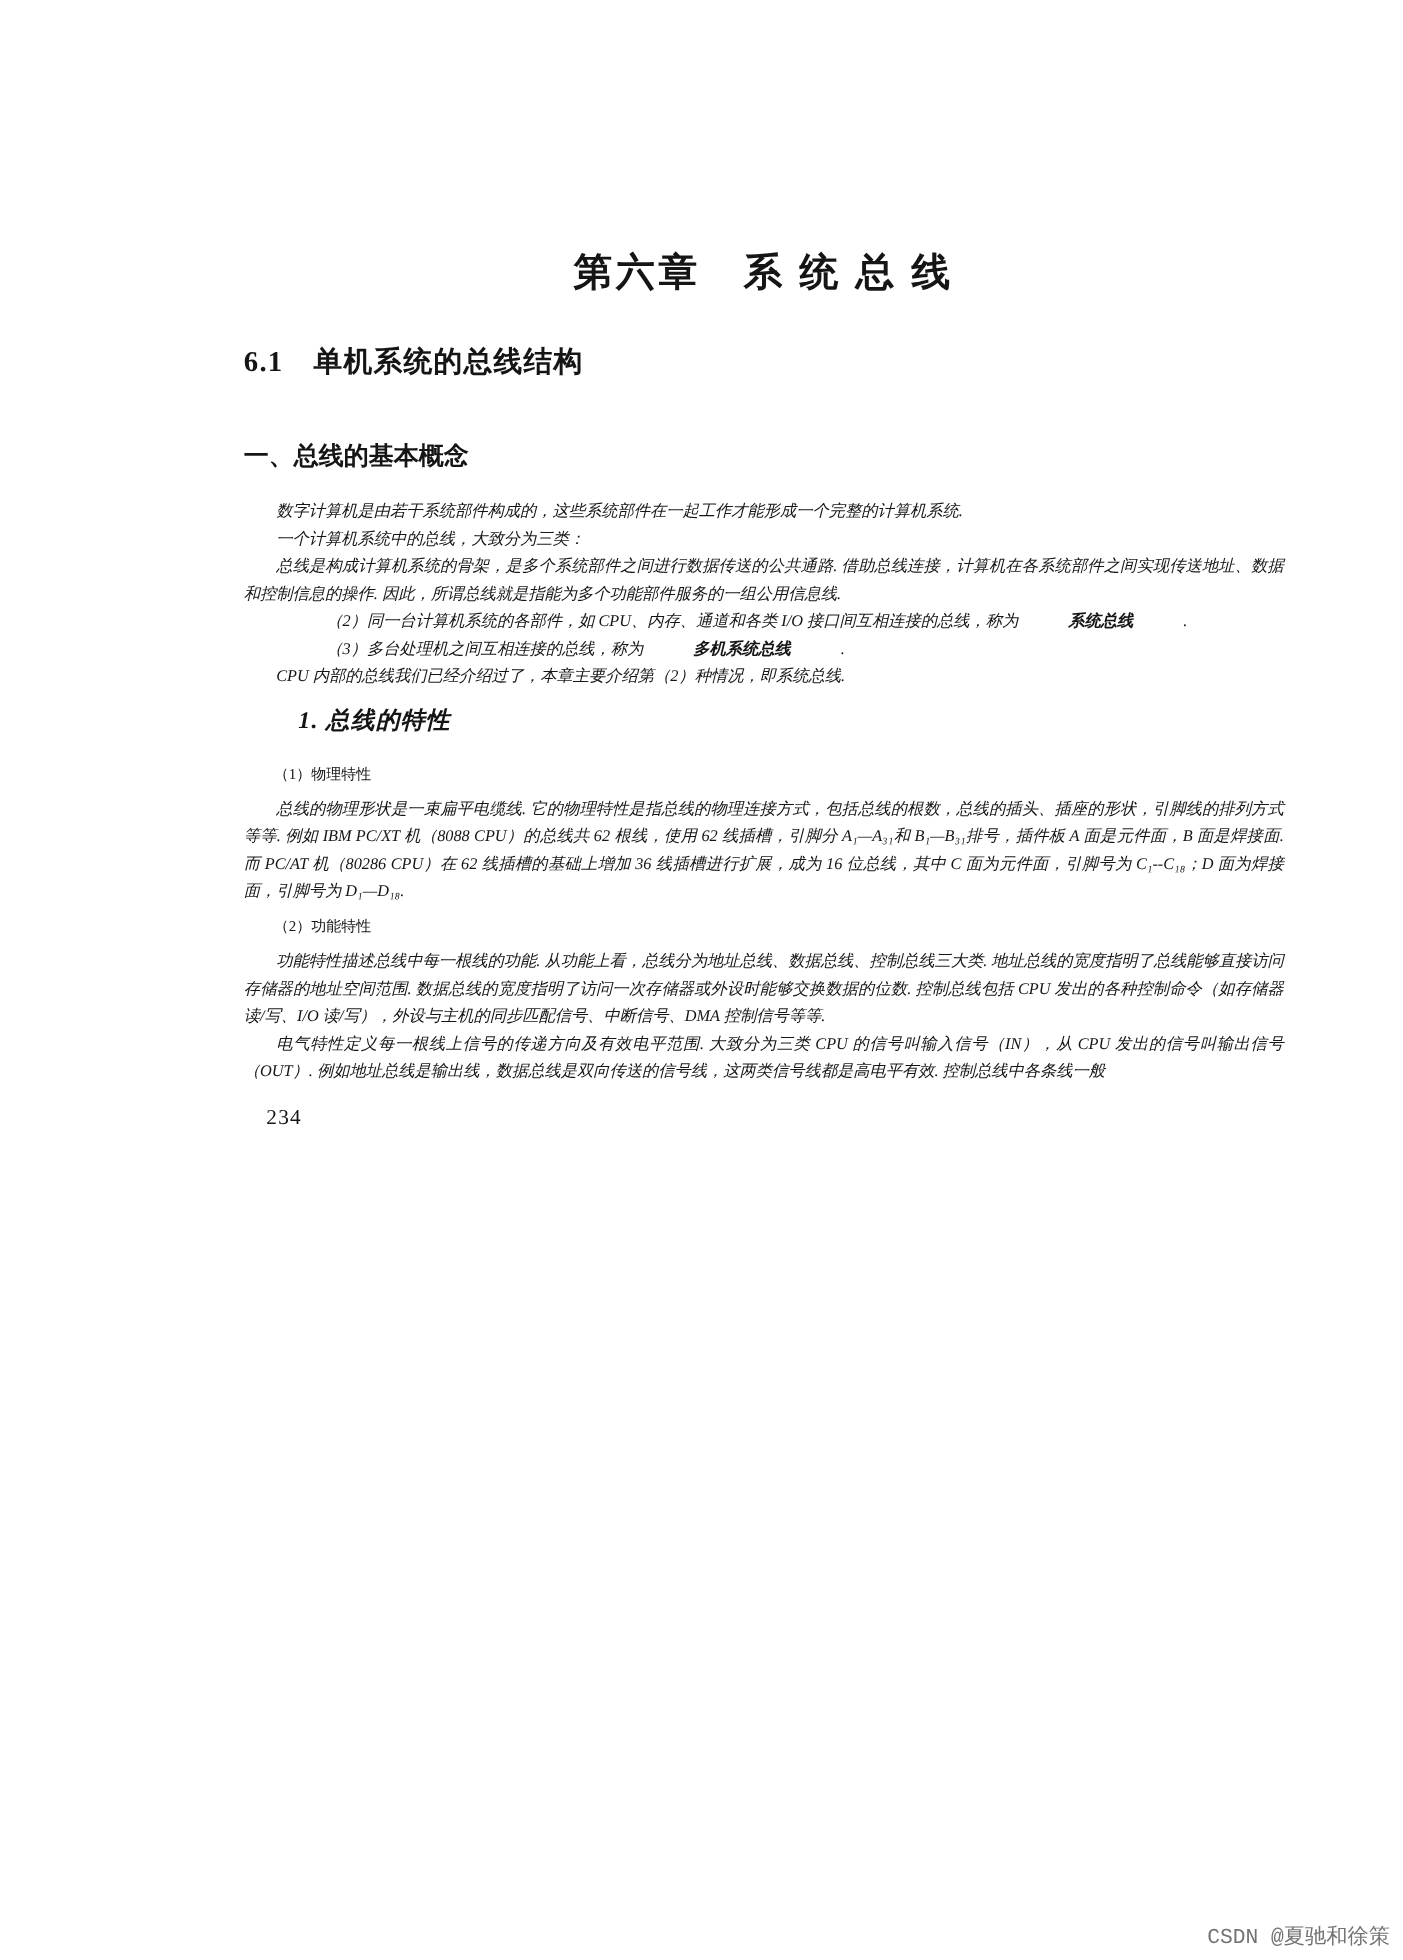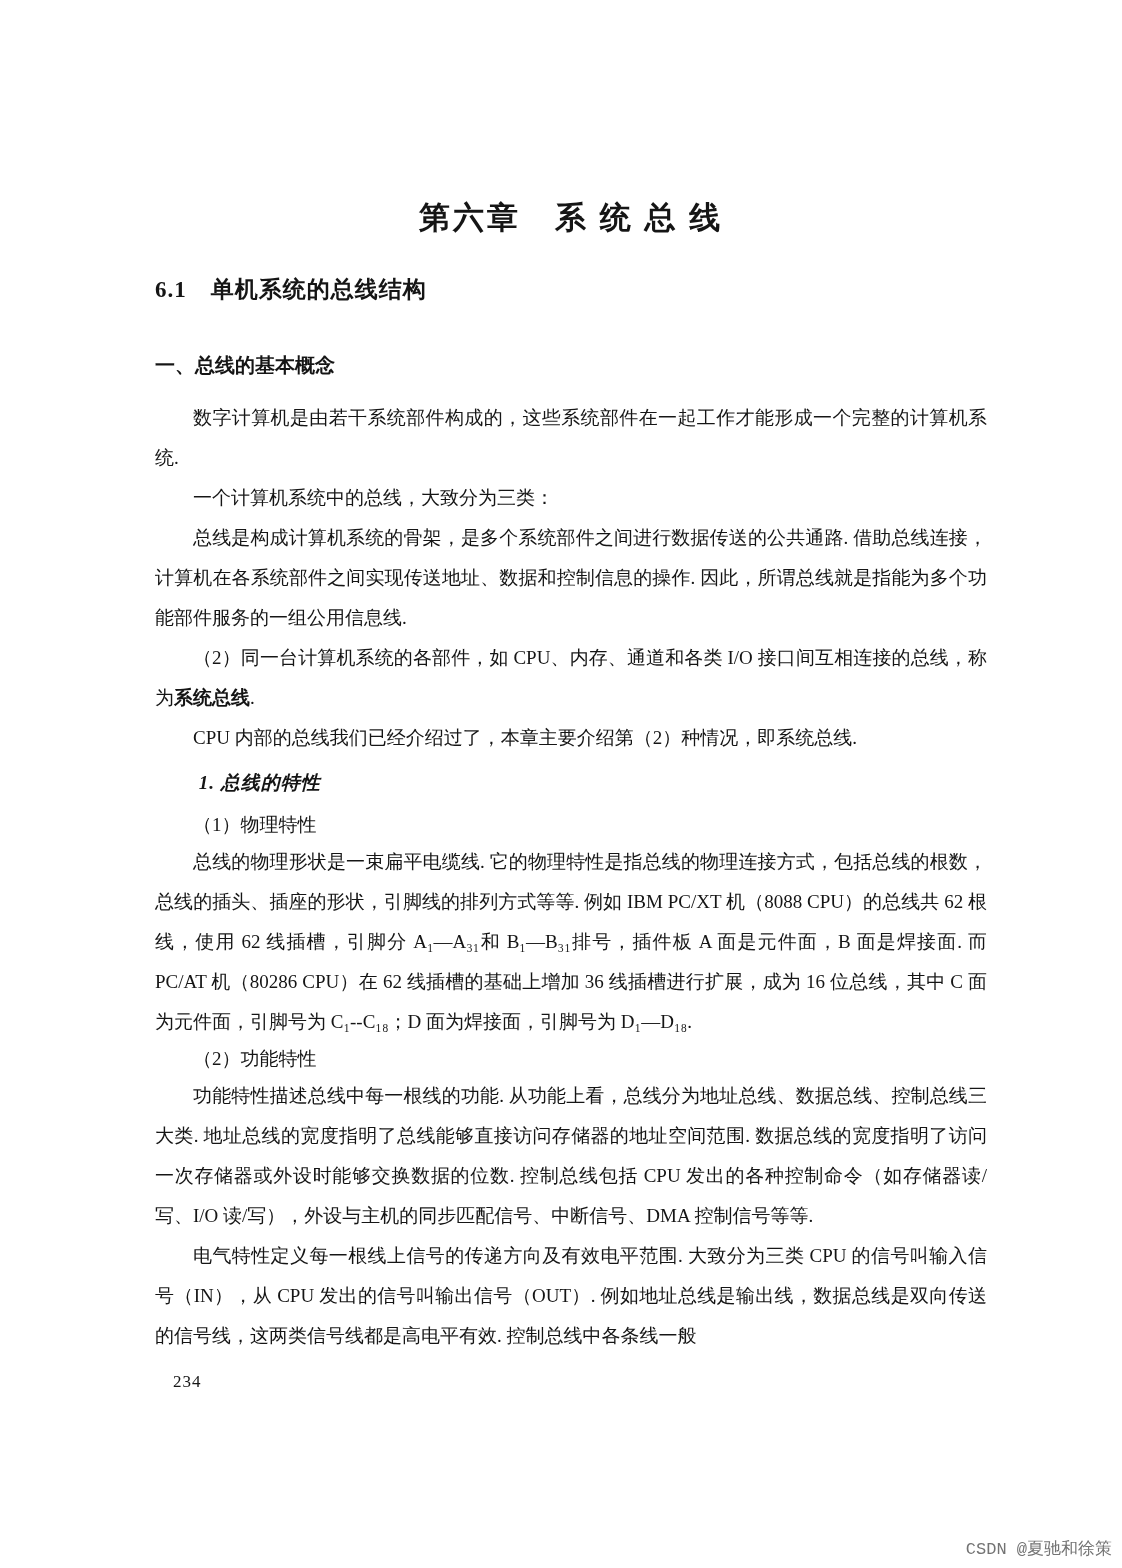--- a/index.html
+++ b/index.html
@@ -1,15 +1,15 @@
 <!DOCTYPE html>
 <html><head>
 <meta charset="utf-8">
 <style>
-  * { box-sizing: border-box; }
+  * { box-sizing: border-box; margin-left: 40px; }
   html, body {
     margin: 0;
     padding: 0;
     background: #ffffff;
   }
   body {
     width: 1122px;
     height: 1568px;
     position: relative;
     overflow: hidden;
@@ -37,29 +37,30 @@
     line-height: 28px;
     letter-spacing: 1px;
   }
   .heading-1 {
     font-size: 20px;
     font-weight: bold;
     margin: 0 0 20px 0;
     line-height: 26px;
   }
   p.body-text {
-    font-size: 19px;
-    line-height: 40px;
+    font-size: 13px;
+    line-height: 22px;
     margin: 0;
     text-align: justify;
     text-indent: 2em;
+    font-style: italic;
   }
   .bold-term { font-weight: bold; }
   .sub-heading {
-    font-size: 19px;
+    font-size: 12px;
     line-height: 34px;
     margin: 0;
     text-indent: 2em;
   }
   .kai-heading {
     font-size: 19px;
     line-height: 34px;
     margin: 8px 0 8px 0;
     text-indent: 2.3em;
     font-style: italic;
@@ -93,20 +94,21 @@
 
   <p class="body-text">数字计算机是由若干系统部件构成的，这些系统部件在一起工作才能形成一个完整的计算机系统.</p>
 
   <p class="body-text">一个计算机系统中的总线，大致分为三类：</p>
 
   <p class="body-text">总线是构成计算机系统的骨架，是多个系统部件之间进行数据传送的公共通路. 借助总线连接，计算机在各系统部件之间实现传送地址、数据和控制信息的操作. 因此，所谓总线就是指能为多个功能部件服务的一组公用信息线.</p>
 
 
   <p class="body-text"><span>（2）同一台计算机系统的各部件，如 CPU、内存、通道和各类 I/O 接口间互相连接的总线，称为</span><span class="bold-term">系统总线</span><span>.</span></p>
 
+  <p class="body-text"><span>（3）多台处理机之间互相连接的总线，称为</span><span class="bold-term">多机系统总线</span><span>.</span></p>
 
   <p class="body-text">CPU 内部的总线我们已经介绍过了，本章主要介绍第（2）种情况，即系统总线.</p>
 
   <p class="kai-heading">1. 总线的特性</p>
 
   <p class="sub-heading">（1）物理特性</p>
 
   <p class="body-text">总线的物理形状是一束扁平电缆线. 它的物理特性是指总线的物理连接方式，包括总线的根数，总线的插头、插座的形状，引脚线的排列方式等等. 例如 IBM PC/XT 机（8088 CPU）的总线共 62 根线，使用 62 线插槽，引脚分 A₁—A₃₁和 B₁—B₃₁排号，插件板 A 面是元件面，B 面是焊接面. 而 PC/AT 机（80286 CPU）在 62 线插槽的基础上增加 36 线插槽进行扩展，成为 16 位总线，其中 C 面为元件面，引脚号为 C₁--C₁₈；D 面为焊接面，引脚号为 D₁—D₁₈.</p>
 
   <p class="sub-heading">（2）功能特性</p>

